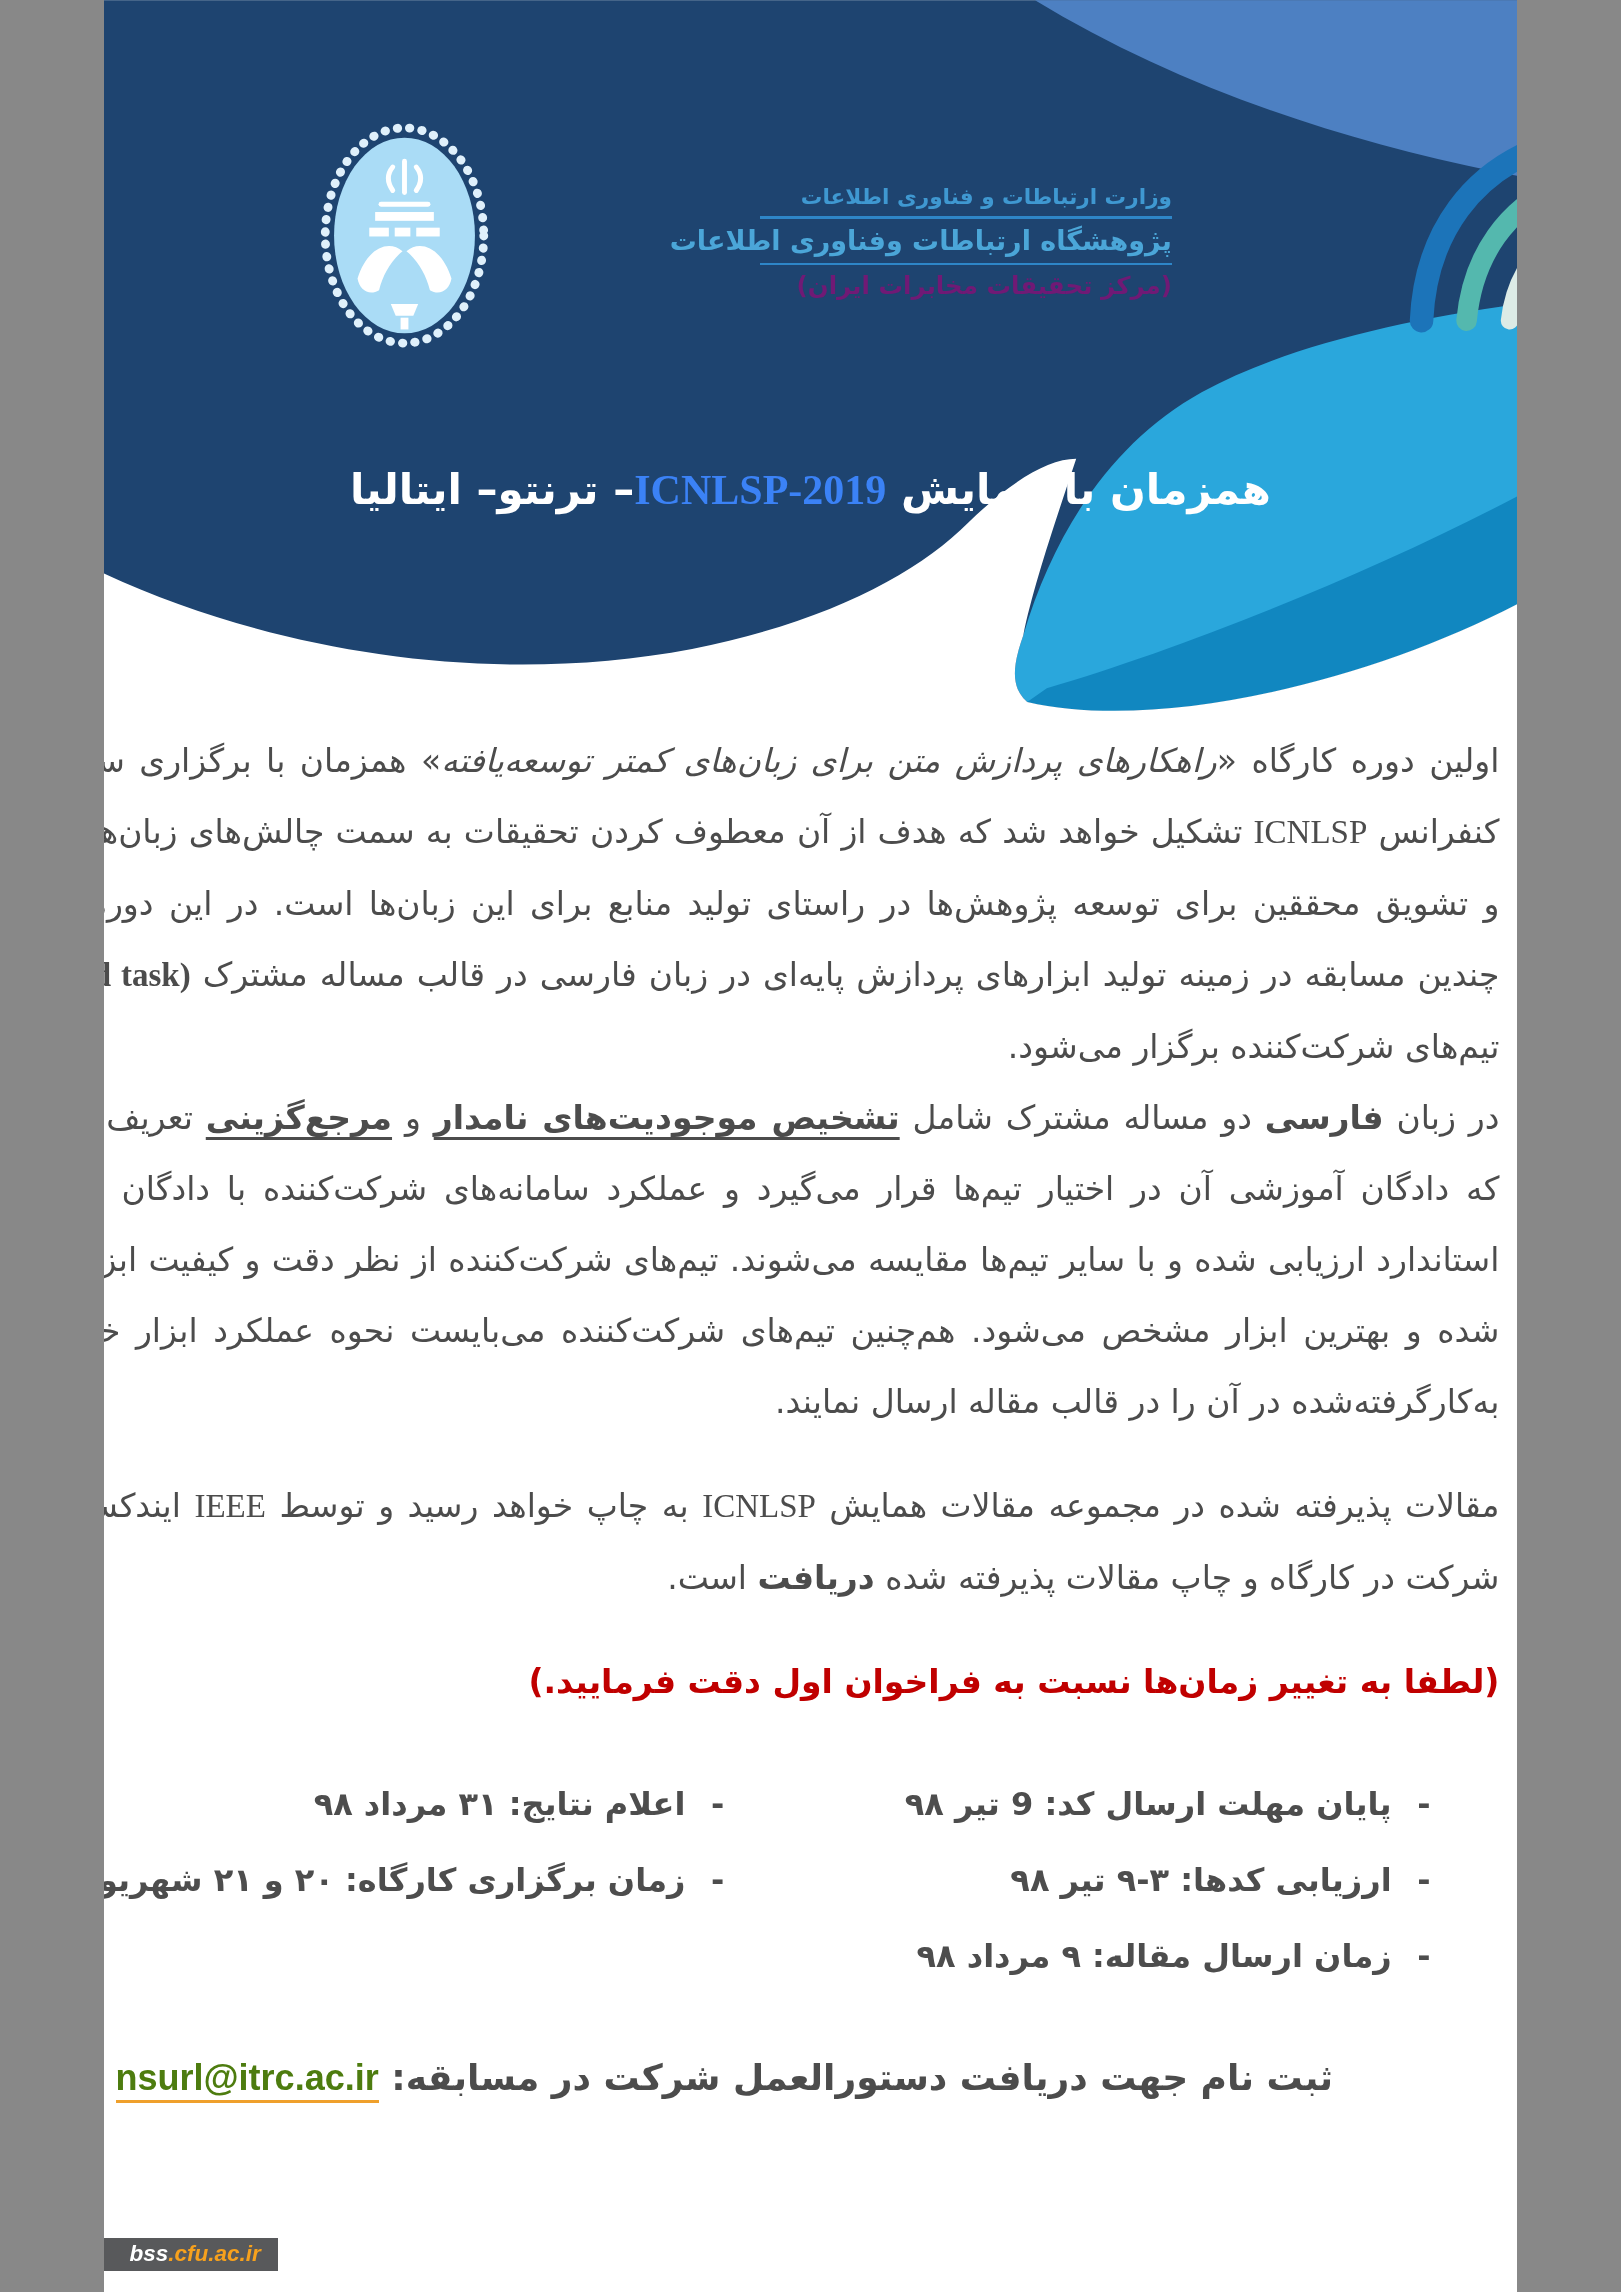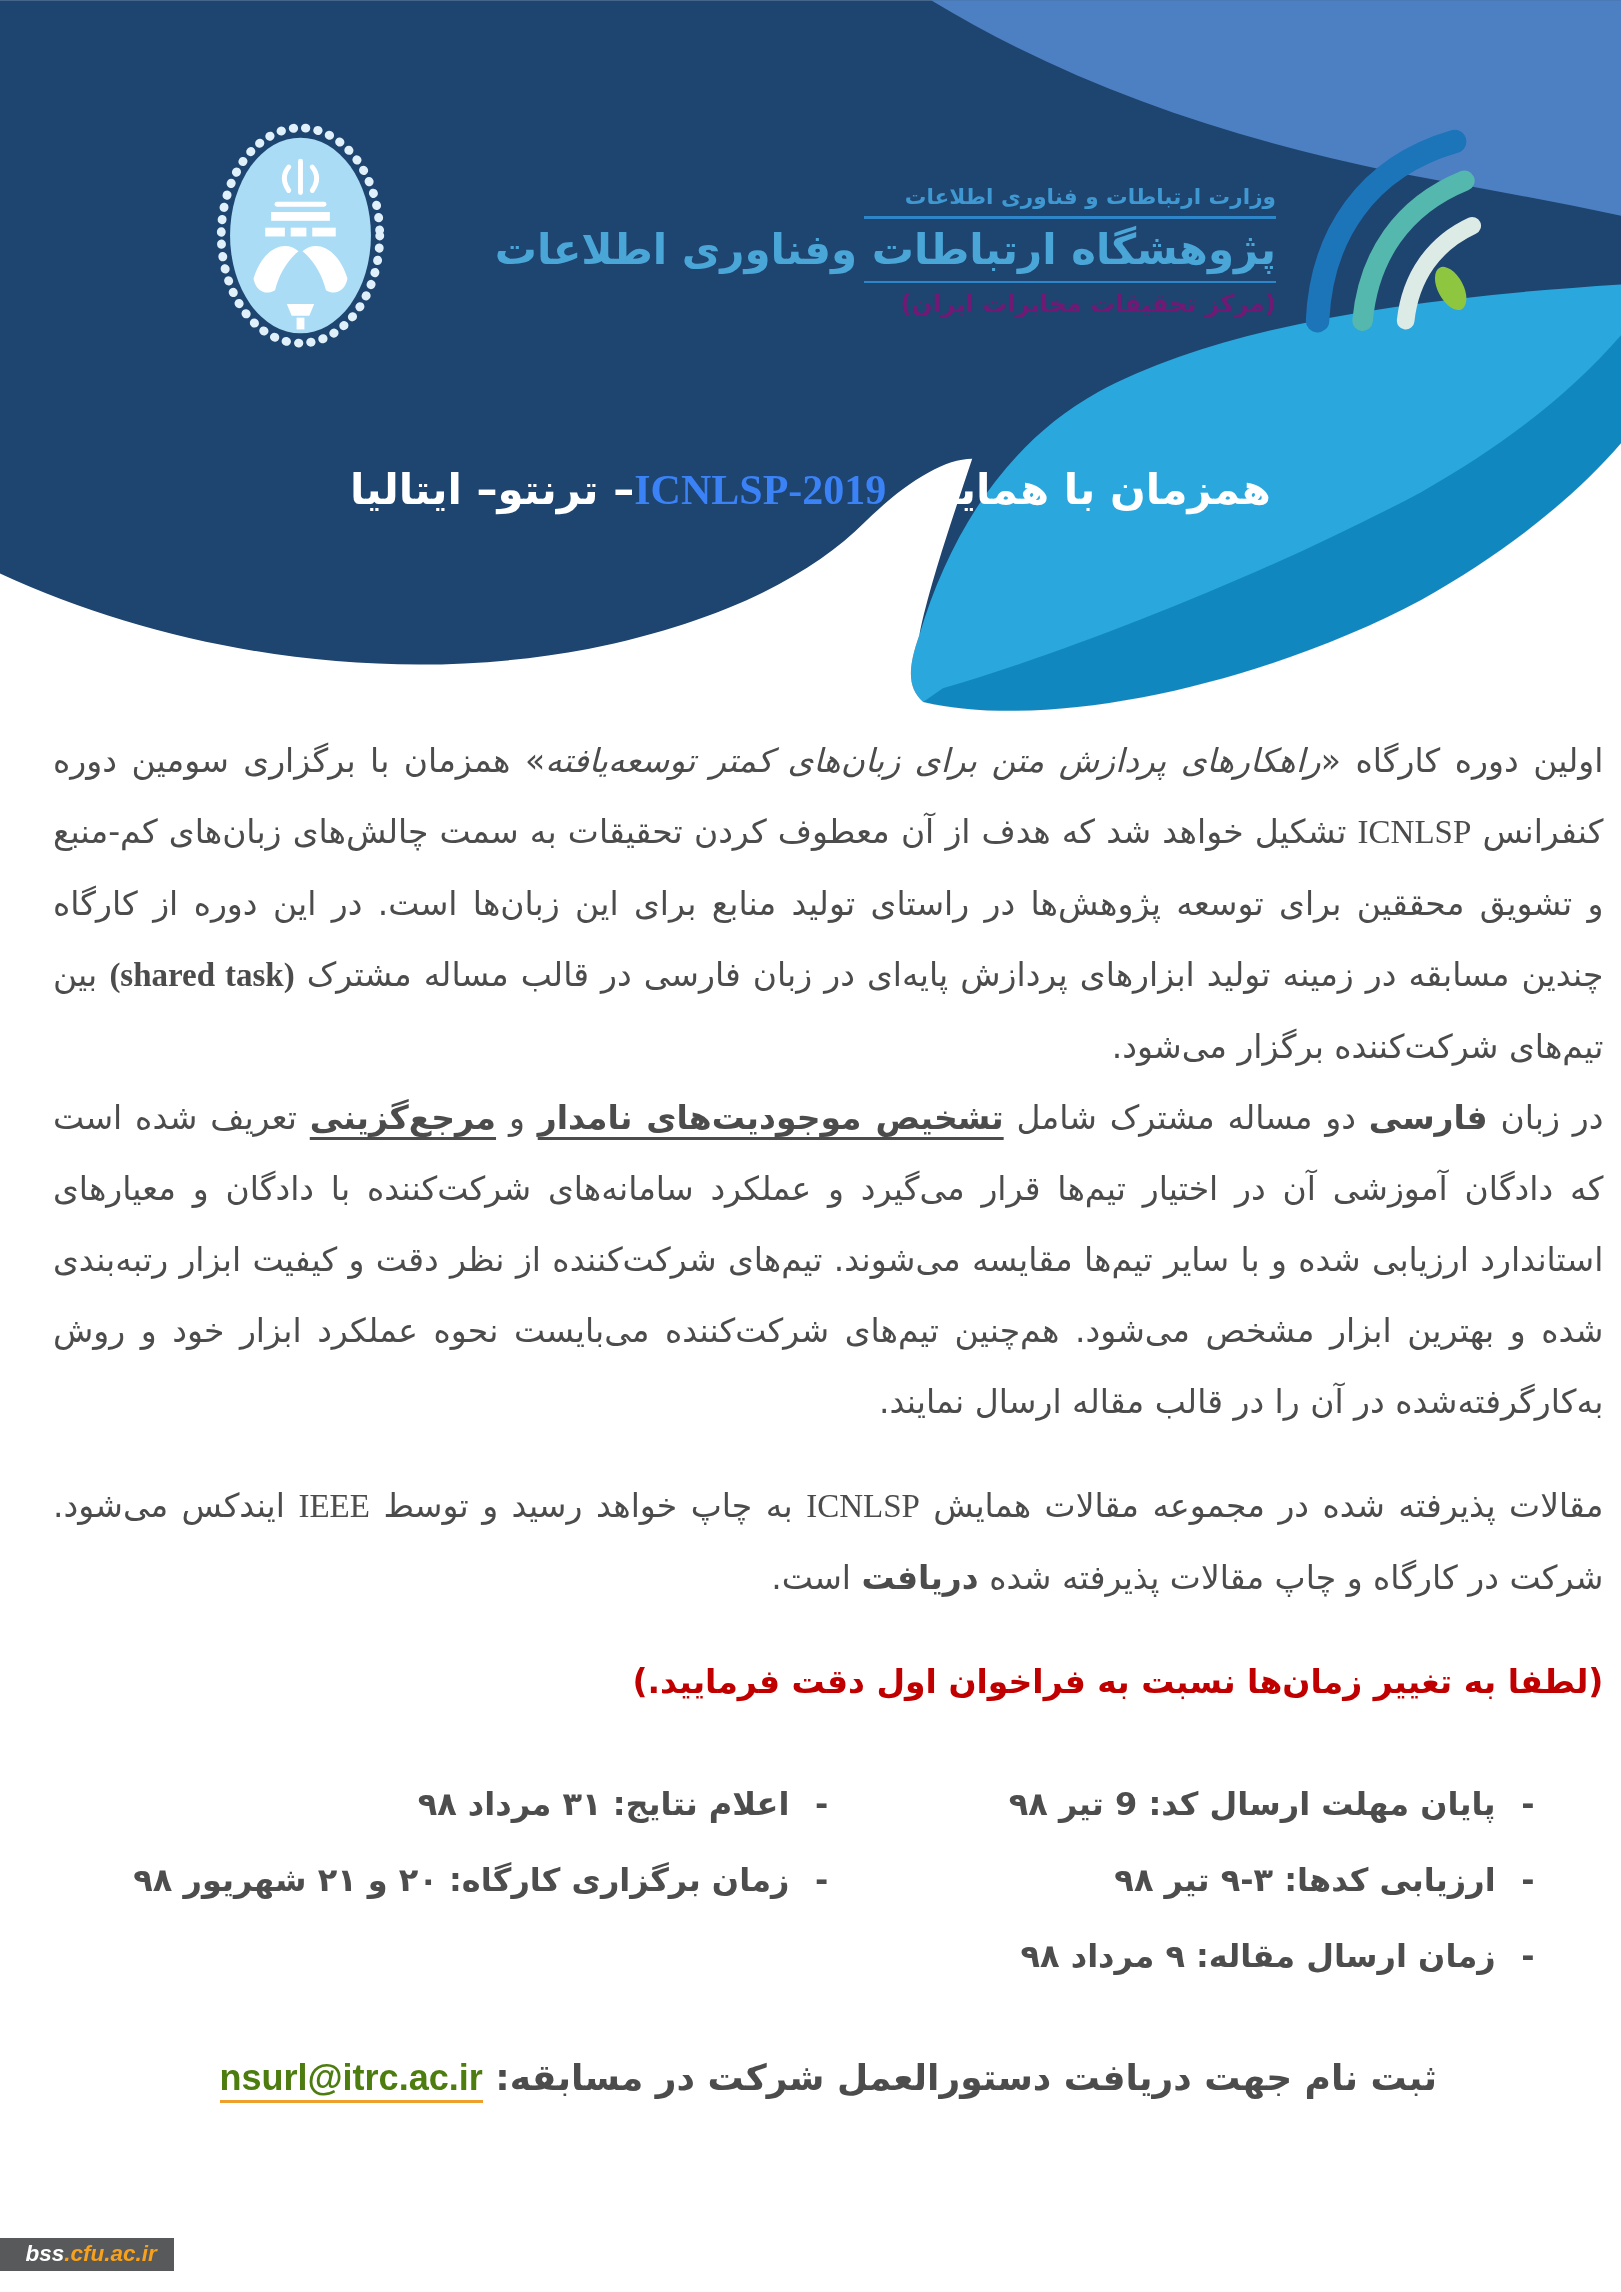--- a/index.html
+++ b/index.html
@@ -1,38 +1,38 @@
 <!DOCTYPE html>
 <html lang="fa" dir="rtl"><head>
 <meta charset="utf-8">
 <style>
   * { margin:0; padding:0; box-sizing:border-box; }
   html,body { background:#888; }
   .page {
     position:relative;
-    width:1621px; height:2293px;
+    width:1413px; height:2293px;
     margin:0 auto;
     background:#ffffff;
     overflow:hidden;
     font-family:"DejaVu Sans", sans-serif;
     direction:rtl;
   }
   
   .header-art { position:absolute; top:0; left:0; width:1621px; height:755px; }
   
   .ut-logo { position:absolute; top:122px; left:216px; width:169px; height:227px; }
   .itrc-logo { position:absolute; top:120px; left:1286px; width:206px; height:233px; }
   
   .ministry {
     position:absolute; top:184px; right:345px;
     text-align:right; direction:rtl;
   }
   .ministry .line1 { font-size:21.6px; font-weight:bold; color:#3f98d1; letter-spacing:0; }
   .ministry .rule { height:2.9px; background:#2e86c8; margin:6.9px 0 5.9px 0; width:412px; }
-  .ministry .line2 { font-size:42px; font-weight:bold; color:#4ba6d8; }
+  .ministry .line2 { font-size:27px; font-weight:bold; color:#4ba6d8; }
   .ministry .line3 { font-size:24.5px; font-weight:bold; color:#701a75; margin-top:1px; }
   
   .title1, .title2 {
     position:absolute; left:0; width:100%;
     text-align:center; color:#ffffff;
     font-weight:bold; font-size:42px;
     direction:rtl;
   }
   .title1 { top:374px; }
   .title2 { top:465px; }

